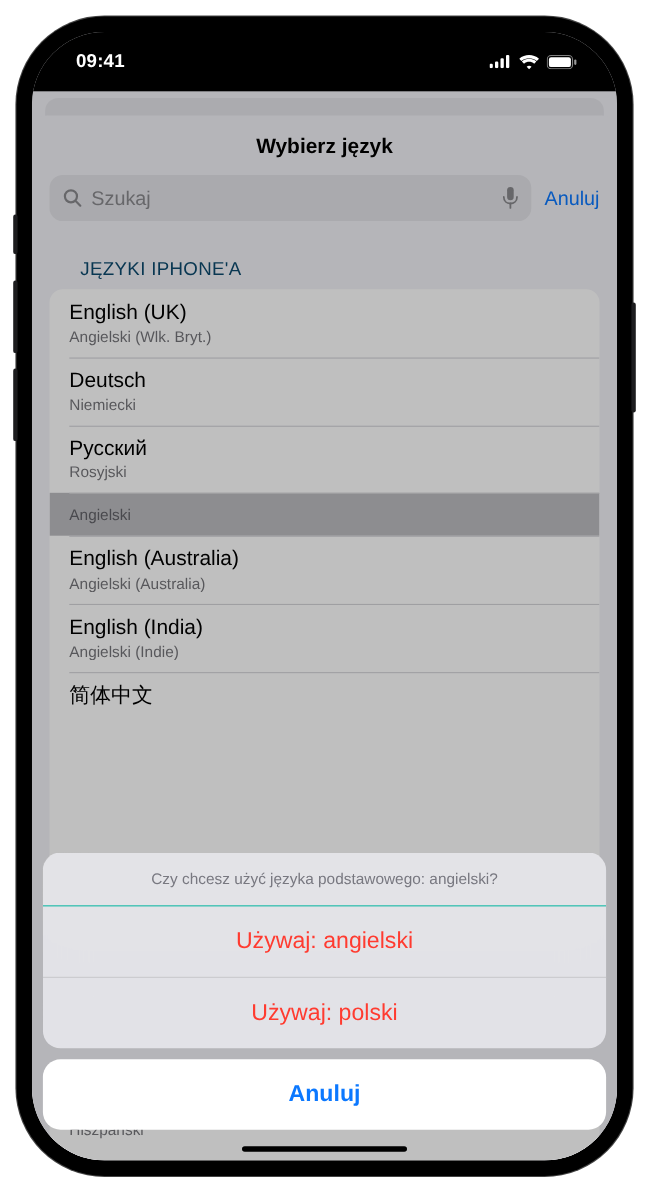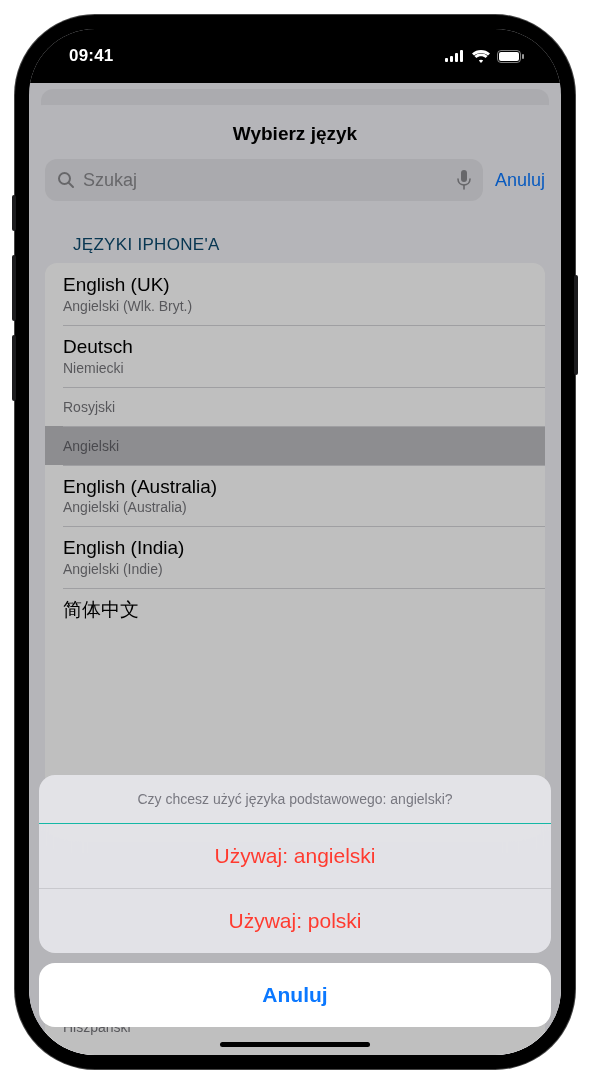--- a/index.html
+++ b/index.html
@@ -167,20 +167,21 @@
           <div class="list">
             <div class="list-item">
               <div class="primary">English (UK)</div>
               <div class="secondary">Angielski (Wlk. Bryt.)</div>
             </div>
             <div class="list-item">
               <div class="primary">Deutsch</div>
               <div class="secondary">Niemiecki</div>
             </div>
             <div class="list-item">
+              <div class="primary">Русский</div>
               <div class="secondary">Rosyjski</div>
             </div>
             <div class="list-item selected">
               <div class="secondary">Angielski</div>
             </div>
             <div class="list-item">
               <div class="primary">English (Australia)</div>
               <div class="secondary">Angielski (Australia)</div>
             </div>
             <div class="list-item">

